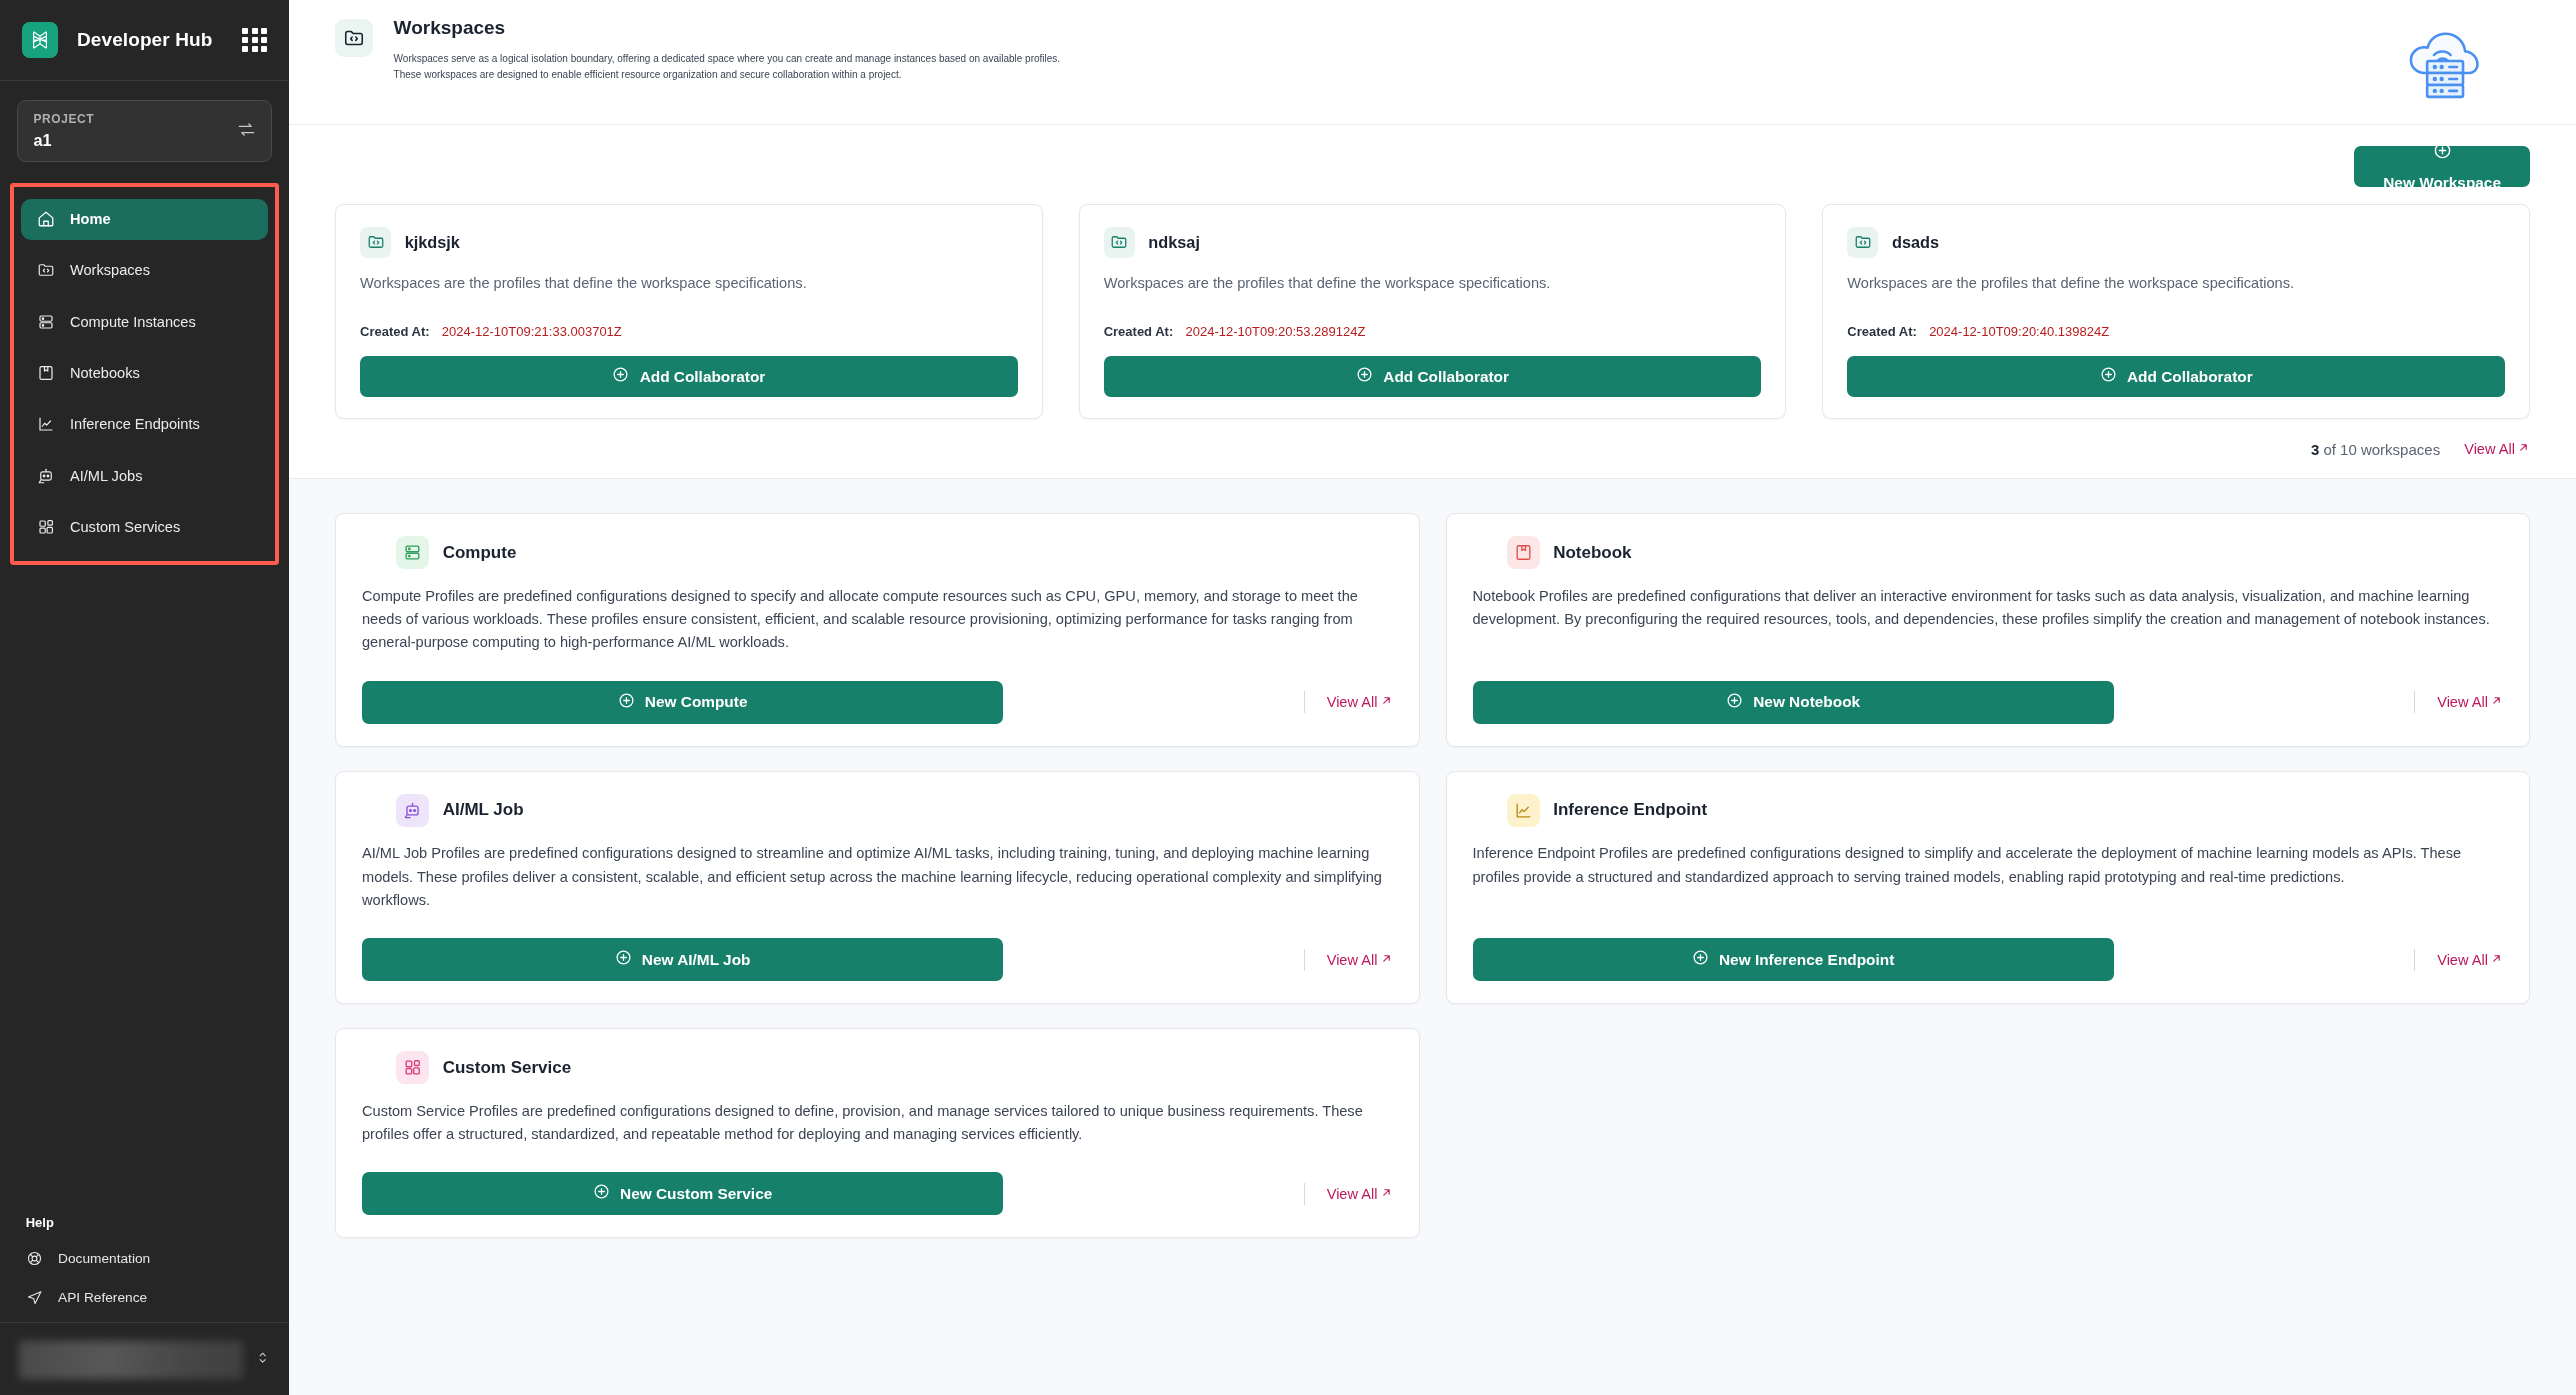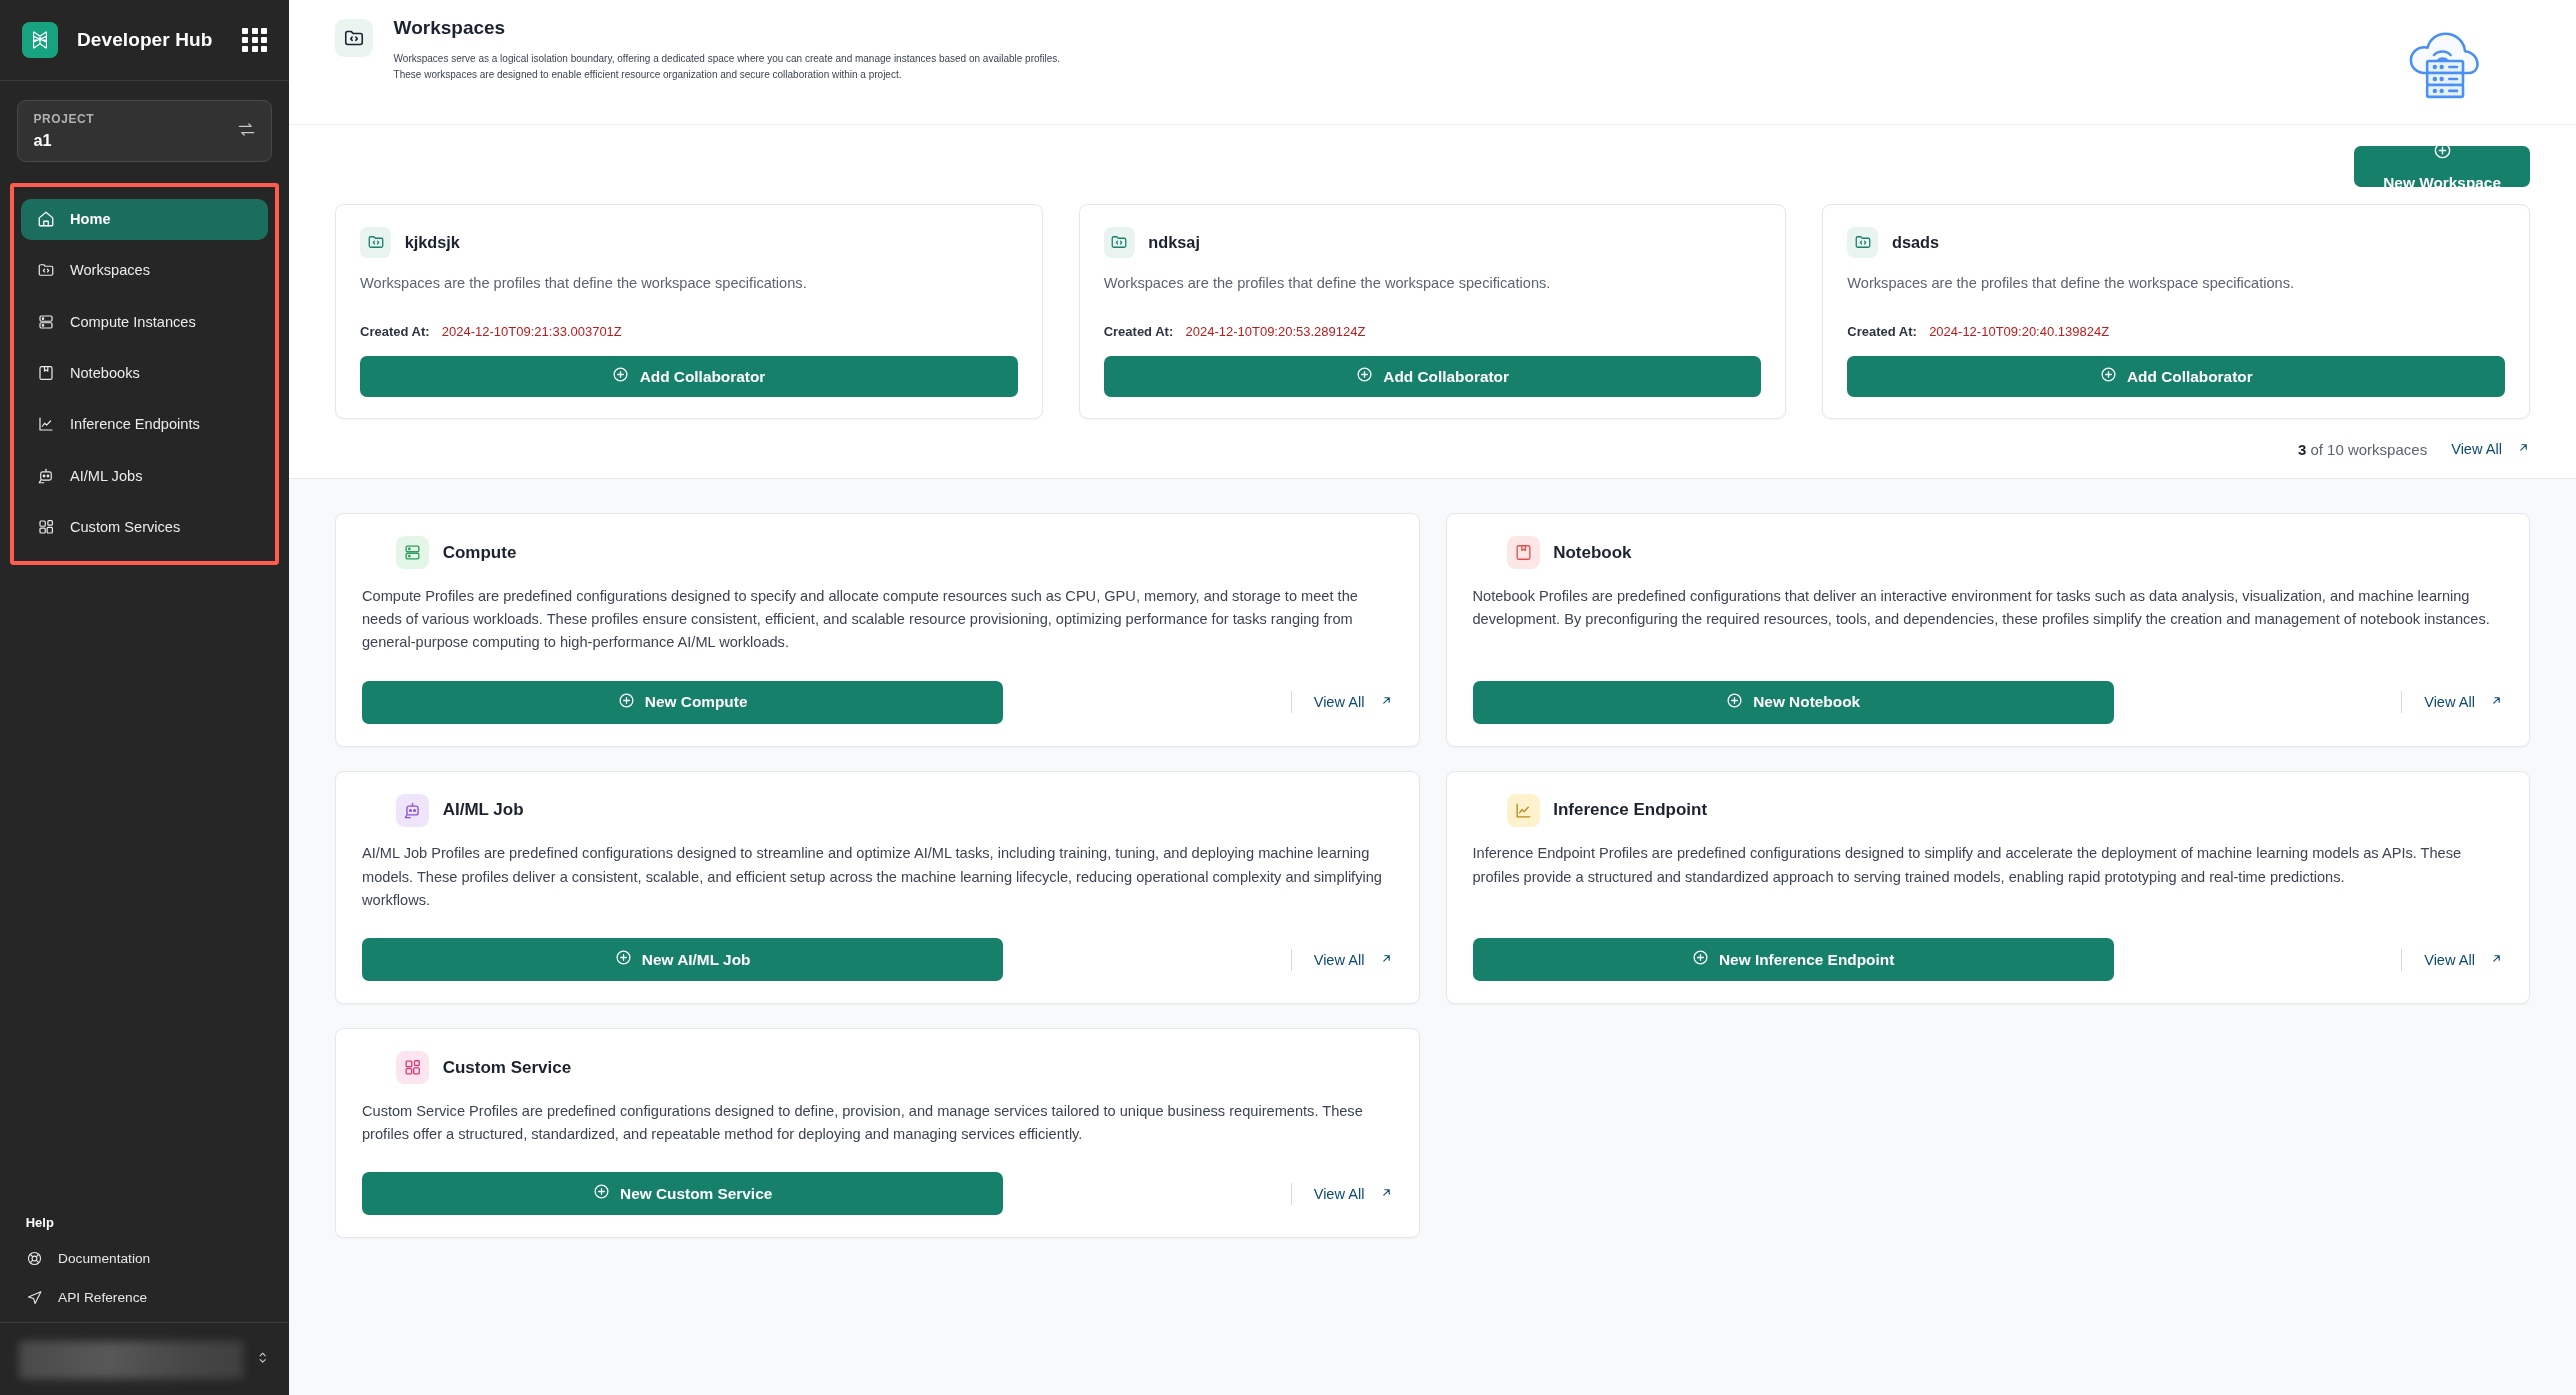--- a/index.html
+++ b/index.html
@@ -114,21 +114,21 @@
   .ws-card-name { font-size: 16.3px; font-weight: 700; color: #1b2330; }
   .ws-card-desc { font-size: 14.6px; line-height: 1.5; color: #5b6472; margin-bottom: 29px; }
   .ws-created { font-size: 13px; color: #2b3440; margin-bottom: 17px; }
   .ws-created b { font-weight: 700; }
   .ws-created span { color: #b91c1c; margin-left: 8.6px; }
   .btn-collab { height: 41px; width: 100%; font-size: 15.4px; }
 
   .ws-footer { display: flex; align-items: center; justify-content: flex-end; gap: 24px; padding: 22px 0 5.1px 0; }
   .ws-count { font-size: 15px; color: #5b6472; }
   .ws-count b { color: #1b2330; font-weight: 700; }
-  .view-all { font-size: 14.6px; color: #0c4a6e; font-weight: 500; cursor: pointer; display: inline-flex; align-items: flex-start; gap: 15px; }
+  .view-all { font-size: 14.6px; color: #be185d; font-weight: 500; cursor: pointer; display: inline-flex; align-items: flex-start; gap: 2px; }
 
   
   .profiles { padding: 34px 46px 34px 46px; display: grid; grid-template-columns: 1fr 1fr; gap: 24px 26px; }
   .p-card {
     background: #fff; border: 0.9px solid #e4e7ec; border-radius: 8.6px;
     padding: 22px 26px 22px 26px; display: flex; flex-direction: column;
     box-shadow: 0 0.9px 1.7px rgba(16,24,40,.04);
   }
   .p-head { display: flex; align-items: center; gap: 13.7px; margin-bottom: 15.4px; padding-left: 34px; }
   .p-icon { width: 33px; height: 33px; border-radius: 8.6px; display: flex; align-items: center; justify-content: center; flex: 0 0 33px; }

